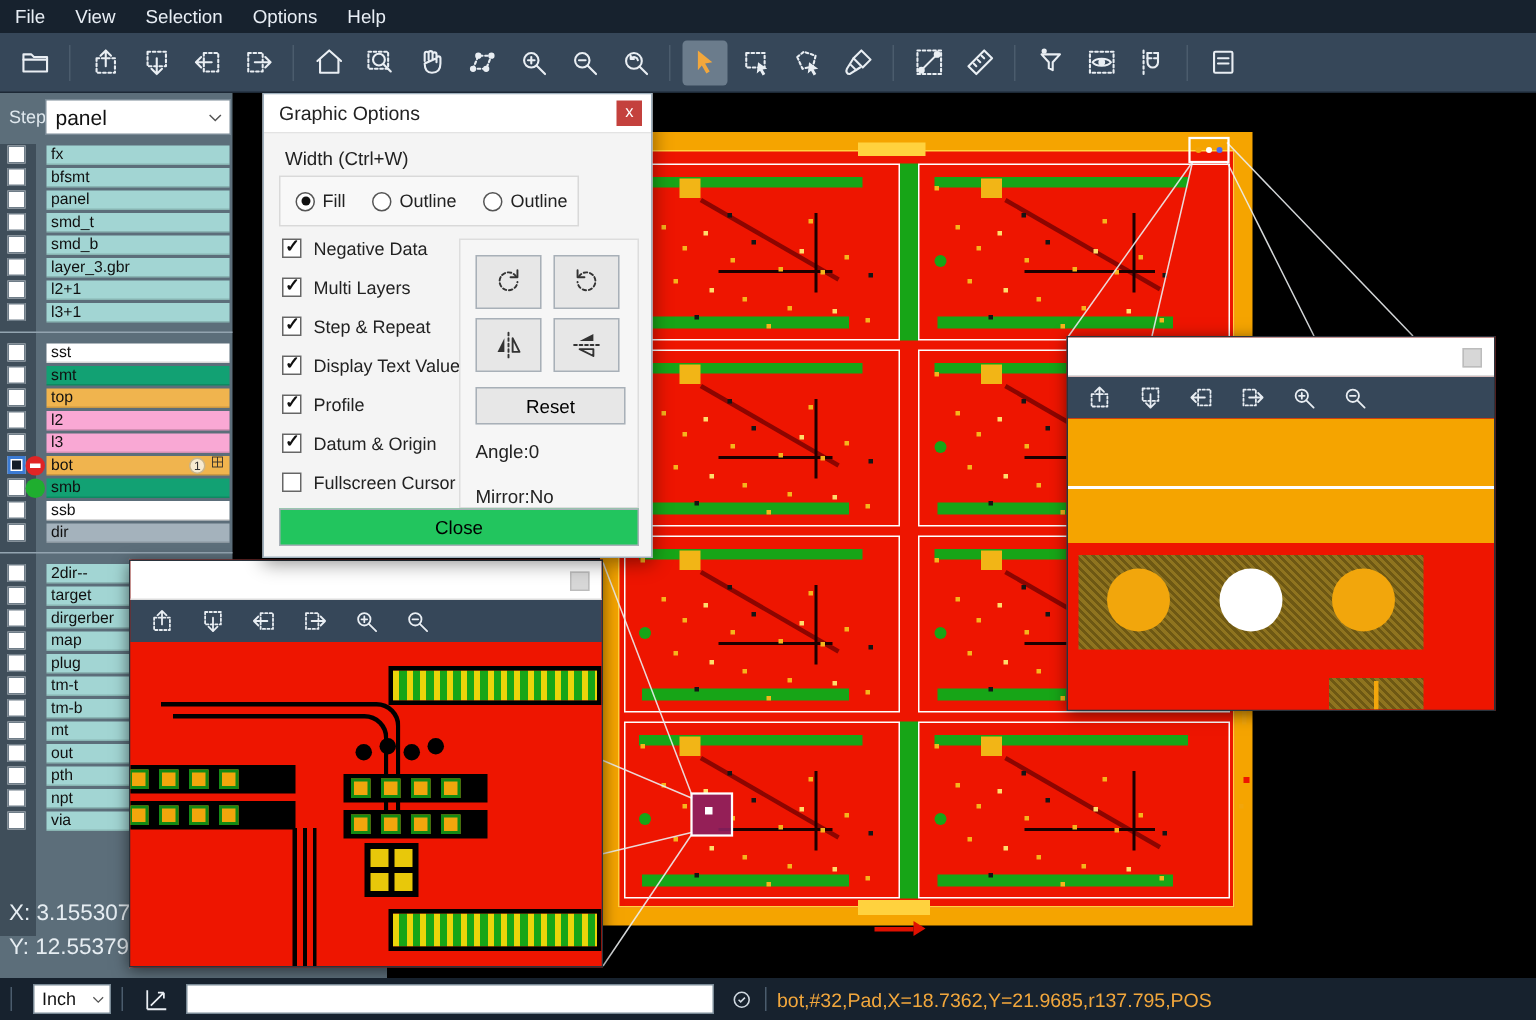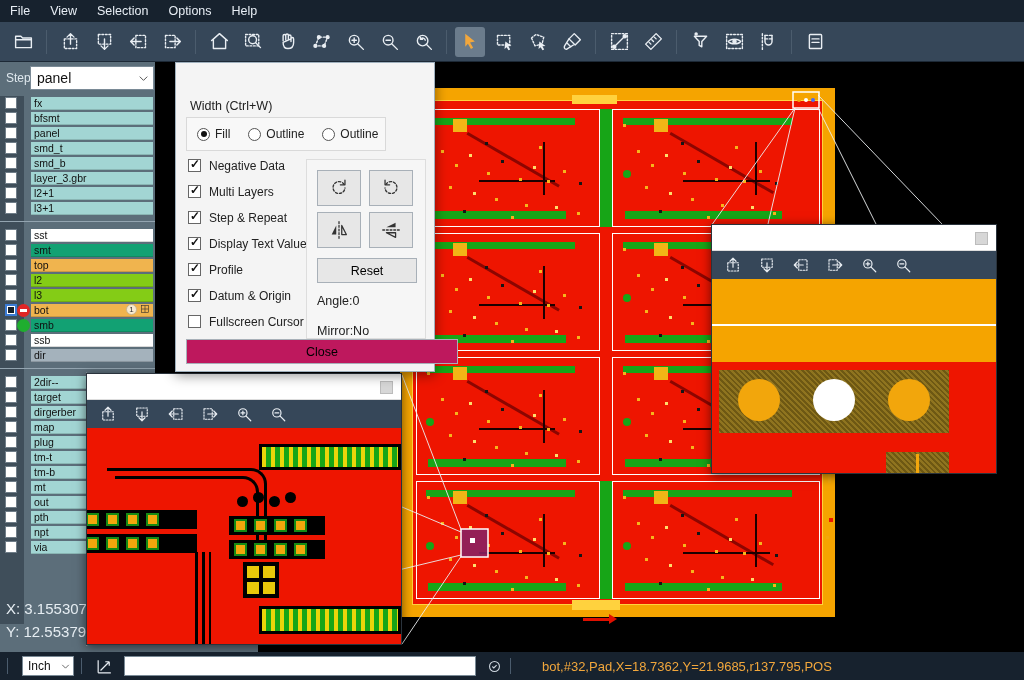--- a/index.html
+++ b/index.html
@@ -27,38 +27,38 @@
 .lgroup{position:relative}
 .lgroup + .lgroup{margin-top:5px;border-top:1px solid #93a4b0;padding-top:6px}
 .lrow{position:relative;height:15px}
 .cb{position:absolute;left:5px;top:1px;width:12px;height:12px;background:#fff;border:1px solid #6f7d88}
 .cb.cb-on{border:2px solid #3b7bd4}
 .cb.cb-on::after{content:"";display:block;width:6px;height:6px;background:#141e28;margin:1px}
 .ind{position:absolute;left:17px;top:1px;width:13px;height:13px;border-radius:50%;z-index:2}
 .ind.red{background:#e02525}
 .ind.red::after{content:"";display:block;width:7px;height:3px;background:#fff;margin:5px auto 0}
 .ind.green{background:#1fae2f}
-.bar{position:absolute;left:31px;top:1px;width:122px;height:13px;display:flex;align-items:flex-start;padding:0 3px;font-size:10.5px;color:#101010;border-bottom:1px solid rgba(0,0,0,.15)}
+.bar{position:absolute;left:31px;top:1px;width:122px;height:13px;display:flex;align-items:flex-end;padding:0 3px;font-size:10.5px;color:#101010;border-bottom:1px solid rgba(0,0,0,.15)}
 .bar .lbl{flex:1;white-space:nowrap;overflow:hidden}
 .c-cyan{background:#a2d5d3}.c-white{background:#ffffff}.c-green{background:#12a173}
-.c-orange{background:#f0b44e}.c-gold{background:#84cc16}.c-gray{background:#a4b2bc}
+.c-orange{background:#f0b44e}.c-gold{background:#f9a8d4}.c-gray{background:#a4b2bc}
 .badge{width:11px;height:11px;border-radius:50%;background:#f7ead0;border:1px solid #c9b48a;font-size:8px;line-height:9px;text-align:center;color:#333;margin-right:3px}
 .gridic{width:10px;height:10px;stroke:#2a2a2a;fill:none;stroke-width:1.4}
 .xy{position:absolute;left:6px;color:#e6edf2;font-size:15px}
 .xy.x{top:538px}.xy.y{top:561px}
 
 
 .statusbar{position:absolute;left:0;top:652px;width:1024px;height:28px;background:#17222e;display:flex;align-items:center;z-index:7}
 .ssep{width:1px;height:16px;background:#4b5c6d;margin:0 7px}
 .unitsel{position:relative;width:52px;height:20px;background:#fff;border:1px solid #7a8a96;font-size:12px;color:#111;display:flex;align-items:center;padding-left:5px;margin-left:7px}
 .unitsel svg{position:absolute;right:1px;top:3px;width:13px;height:13px;stroke:#555;fill:none;stroke-width:1.6}
 .cornerico{width:19px;height:19px;stroke:#e9eef3;fill:none;stroke-width:1.5;margin-left:6px}
 .cmd{width:352px;height:20px;border:1px solid #7a8a96;background:#fff;margin-left:10px;font-size:12px;padding:0 4px}
 .syncico{width:17px;height:17px;stroke:#cfd8e0;fill:none;stroke-width:1.5;margin-left:10px}
-.statustext{color:#f2a73c;font-size:13px;margin-left:24px;white-space:nowrap}
+.statustext{color:#f2a73c;font-size:13px;margin-left:0;white-space:nowrap}
 
 
 .canvas{position:absolute;left:155px;top:62px;width:869px;height:590px;background:#000;z-index:1;overflow:hidden}
 .panel{position:absolute;left:245px;top:26px;width:435px;height:529px;background:#f5a400}
 .pfield{position:absolute;left:12px;top:12px;width:411px;height:505px;background:#ee1500;border:1px solid #ffd23e}
 .cell{position:absolute;border:1px solid #fff;background:#ee1500;overflow:hidden}
 .cell i{position:absolute;display:block}
 .cell .gt{left:5%;top:8px;width:82%;height:7px;background:#17a517}
 .cell .gb{left:6%;bottom:7px;width:76%;height:8px;background:#17a517}
 .cell .diag{left:28%;top:22px;width:58%;height:3px;background:#8c0500;transform:rotate(30deg);transform-origin:0 0}
@@ -111,21 +111,21 @@
 .rdot.on::after{content:"";width:6px;height:6px;border-radius:50%;background:#111}
 .checkcol{position:absolute;left:12px;top:96px}
 .chkrow{height:26px;display:flex;gap:8px}
 .chk{width:13px;height:13px;background:#fff;border:1px solid #666;position:relative}
 .chk.on::after{content:"\2713";position:absolute;left:1px;top:-3px;font-size:12px;font-weight:bold;color:#111}
 .ctrlbox{position:absolute;left:130px;top:96px;width:120px;height:180px;border:1px solid #ddd;background:#f6f6f6}
 .tbtn{position:absolute;width:44px;height:36px;background:#e7e7e7;border:1px solid #a8b0b8;display:flex;align-items:center;justify-content:center;color:#333}
 .tbtn .ic{width:22px;height:22px;stroke-width:1.4}
 .resetbtn{position:absolute;left:10px;top:98px;width:100px;height:25px;background:#e7e7e7;border:1px solid #a8b0b8;font-size:12.5px}
 .dlbl{position:absolute;left:10px;font-size:12.5px}
-.closebtn{position:absolute;left:10px;top:276px;width:272px;height:25px;background:#be185d;border:1px solid #a8b0b8;font-size:12.5px}
+.closebtn{position:absolute;left:10px;top:276px;width:240px;height:25px;background:#22c55e;border:1px solid #a8b0b8;font-size:12.5px}
 </style>
 </head>
 <body>
 
 <div id="app">
 
   <div class="canvas">
     <div class="panel">
       <div class="pfield" id="pfield">
         <div class="gapstrip" style="top:8px;height:118px"></div>
@@ -579,20 +579,24 @@
       <div class="rm-olive" style="left:7px;top:91px;width:230px;height:63px"></div>
       <div class="rm-c" style="left:26px;top:100px;background:#f2a60c"></div>
       <div class="rm-c" style="left:101px;top:100px;background:#ffffff"></div>
       <div class="rm-c" style="left:176px;top:100px;background:#f2a60c"></div>
       <div class="rm-olive" style="left:174px;top:173px;width:63px;height:21px"></div>
       <div class="rm-vline" style="left:204px;top:175px;height:19px"></div>
     </div>
   </div>
 
   <div class="dialog">
+    <div class="dtitle">
+      <span>Graphic Options</span>
+      <span class="dclose">x</span>
+    </div>
     <div class="widthlbl">Width (Ctrl+W)</div>
     <div class="radiobox" id="radiobox">
         <span class="radio">
           <span class="rdot on"></span>
           <span>Fill</span>
         </span>
         <span class="radio">
           <span class="rdot"></span>
           <span>Outline</span>
         </span>

